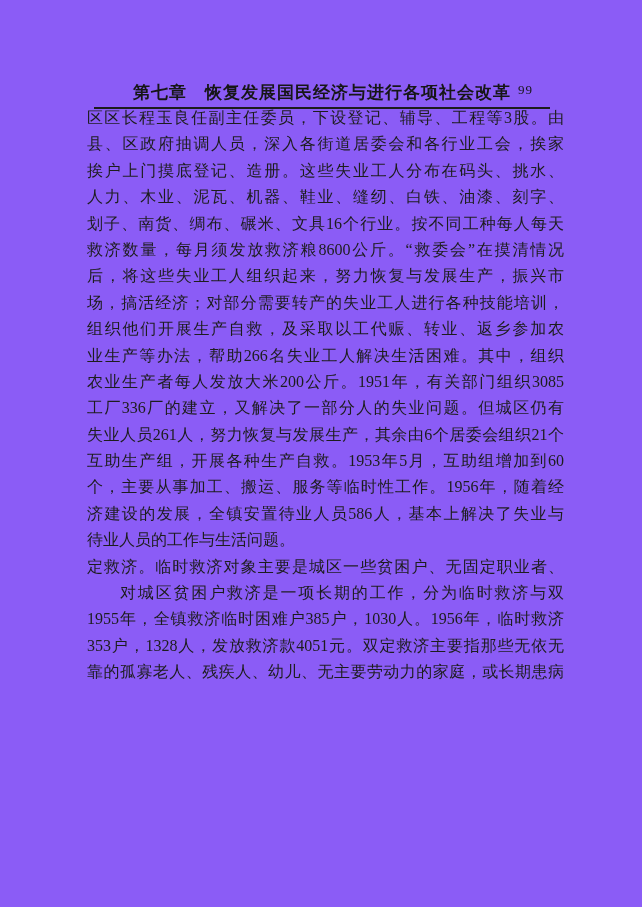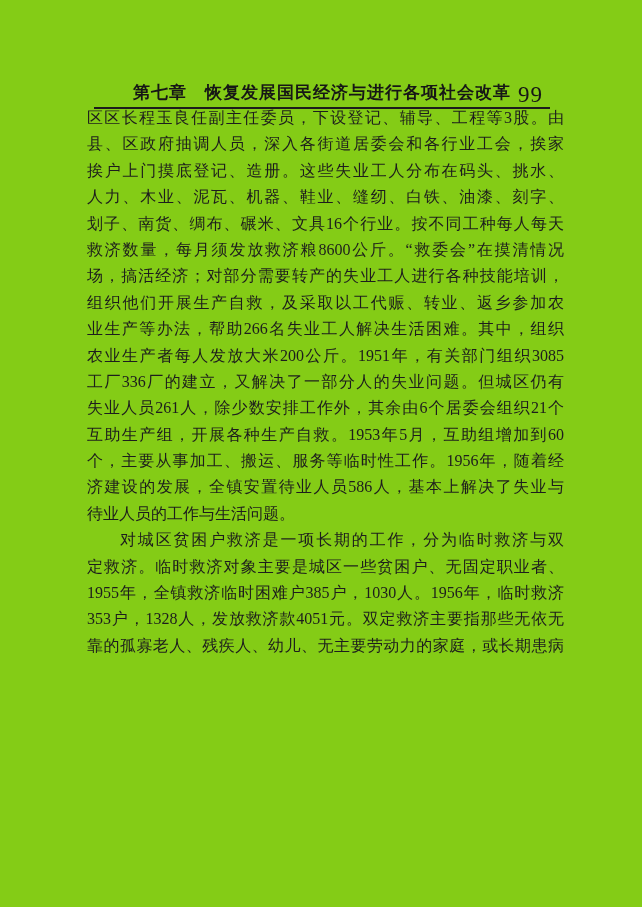--- a/index.html
+++ b/index.html
@@ -4,41 +4,41 @@
 <style>
   html, body {
     margin: 0;
     padding: 0;
     background: #e8e8e8;
   }
   .page {
     position: relative;
     width: 642px;
     height: 907px;
-    background: #84cc16;
+    background: #8b5cf6;
     font-family: "Liberation Serif", "DejaVu Serif", serif;
     overflow: hidden;
   }
   .running-head {
     position: absolute;
     top: 81px;
     left: 94px;
     width: 456px;
     text-align: center;
     font-size: 17px;
     font-weight: bold;
     color: #161616;
     letter-spacing: 1px;
     white-space: nowrap;
   }
   .page-number {
     position: absolute;
     top: 82px;
     left: 518px;
-    font-size: 23px;
+    font-size: 13px;
     font-weight: normal;
     color: #161616;
     letter-spacing: 1px;
   }
   .header-rule {
     position: absolute;
     top: 107px;
     left: 94px;
     width: 456px;
     height: 2px;
@@ -74,29 +74,30 @@
   <div class="running-head">第七章　恢复发展国民经济与进行各项社会改革</div>
   <div class="page-number">99</div>
   <div class="header-rule"></div>
   <div class="body-text" id="body-text">
       <div class="text-line">区区长程玉良任副主任委员，下设登记、辅导、工程等3股。由</div>
       <div class="text-line">县、区政府抽调人员，深入各街道居委会和各行业工会，挨家</div>
       <div class="text-line">挨户上门摸底登记、造册。这些失业工人分布在码头、挑水、</div>
       <div class="text-line">人力、木业、泥瓦、机器、鞋业、缝纫、白铁、油漆、刻字、</div>
       <div class="text-line">划子、南货、绸布、碾米、文具16个行业。按不同工种每人每天</div>
       <div class="text-line">救济数量，每月须发放救济粮8600公斤。“救委会”在摸清情况</div>
+      <div class="text-line">后，将这些失业工人组织起来，努力恢复与发展生产，振兴市</div>
       <div class="text-line">场，搞活经济；对部分需要转产的失业工人进行各种技能培训，</div>
       <div class="text-line">组织他们开展生产自救，及采取以工代赈、转业、返乡参加农</div>
       <div class="text-line">业生产等办法，帮助266名失业工人解决生活困难。其中，组织</div>
       <div class="text-line">农业生产者每人发放大米200公斤。1951年，有关部门组织3085</div>
       <div class="text-line">工厂336厂的建立，又解决了一部分人的失业问题。但城区仍有</div>
-      <div class="text-line">失业人员261人，除少数安排工作外，其余由6个居委会组织21个</div>
+      <div class="text-line">失业人员261人，努力恢复与发展生产，其余由6个居委会组织21个</div>
       <div class="text-line">互助生产组，开展各种生产自救。1953年5月，互助组增加到60</div>
       <div class="text-line">个，主要从事加工、搬运、服务等临时性工作。1956年，随着经</div>
       <div class="text-line">济建设的发展，全镇安置待业人员586人，基本上解决了失业与</div>
       <div class="text-line para-end">待业人员的工作与生活问题。</div>
+      <div class="text-line">定救济。临时救济对象主要是城区一些贫困户、无固定职业者、</div>
       <div class="text-line para-start">对城区贫困户救济是一项长期的工作，分为临时救济与双</div>
-      <div class="text-line">定救济。临时救济对象主要是城区一些贫困户、无固定职业者、</div>
       <div class="text-line">1955年，全镇救济临时困难户385户，1030人。1956年，临时救济</div>
       <div class="text-line">353户，1328人，发放救济款4051元。双定救济主要指那些无依无</div>
       <div class="text-line">靠的孤寡老人、残疾人、幼儿、无主要劳动力的家庭，或长期患病</div>
     </div>
 </div>
 
 </body></html>

